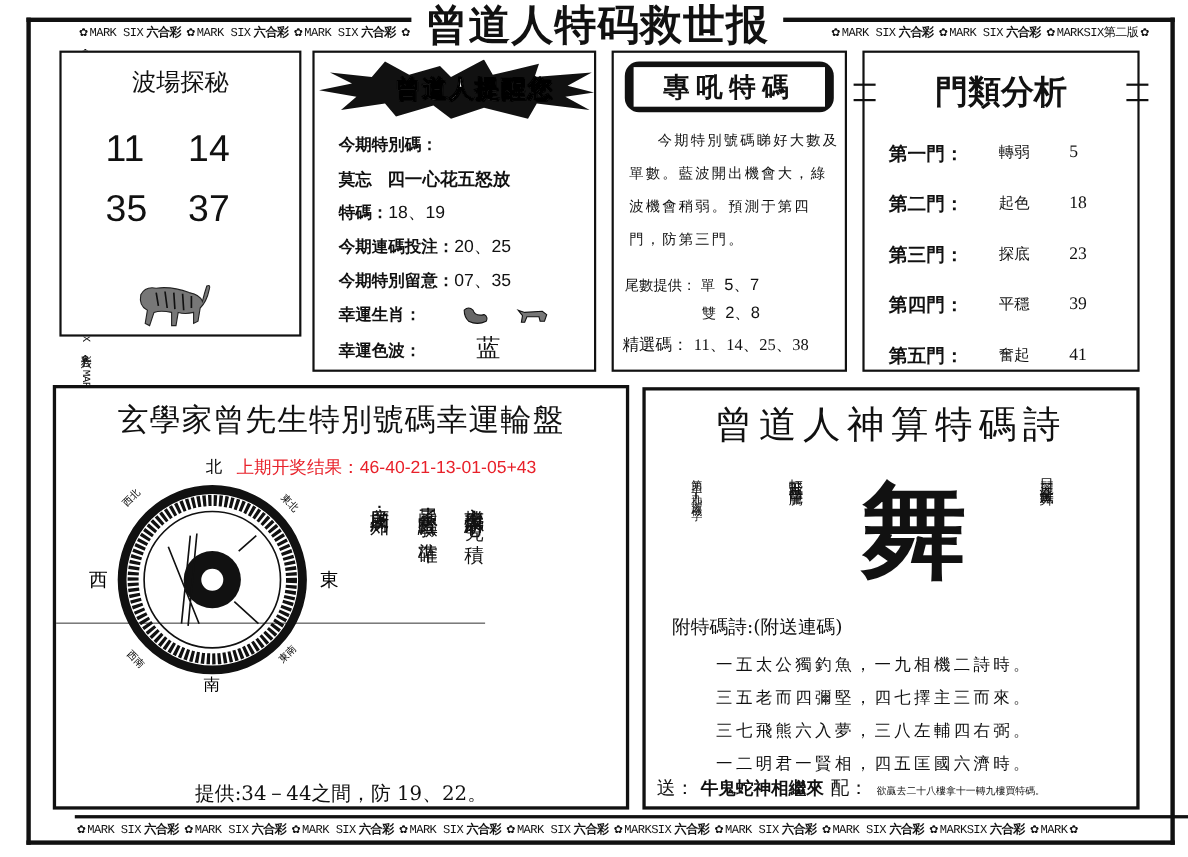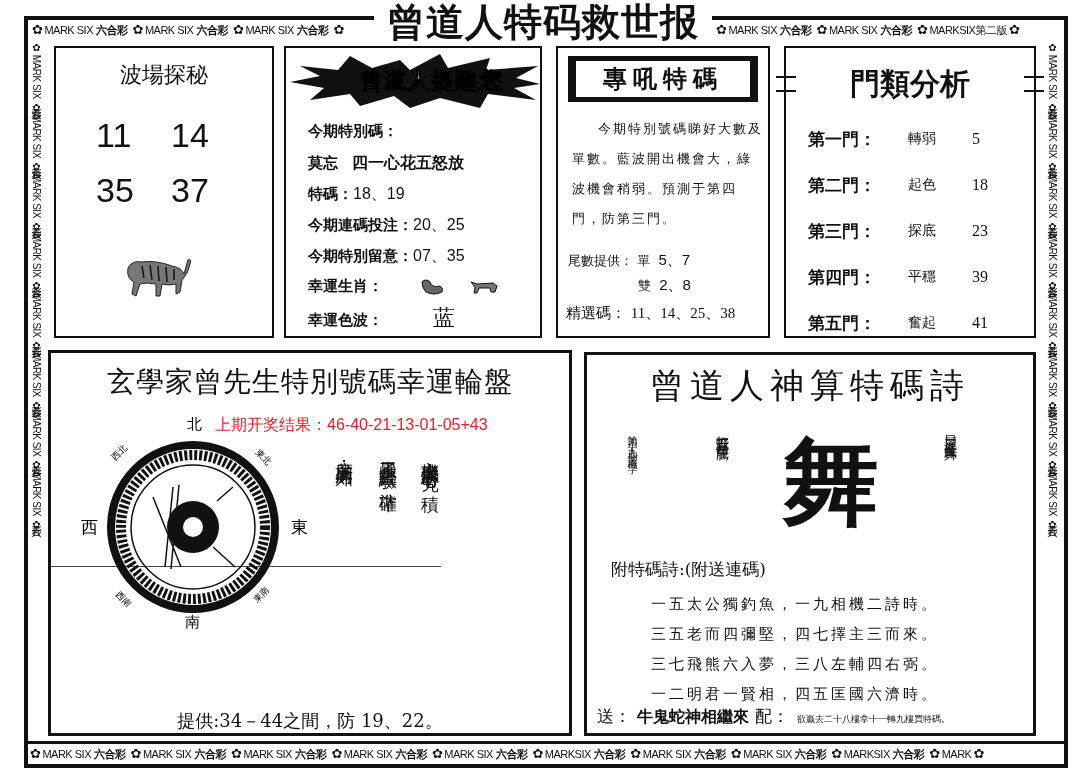--- a/index.html
+++ b/index.html
@@ -3,54 +3,54 @@
 <meta charset="utf-8">
 <style>
   * { box-sizing: border-box; margin: 0; padding: 0; }
   html, body { width: 1080px; height: 779px; background: #fff; overflow: hidden; }
   body { position: relative; font-family: "DejaVu Serif", "Liberation Serif", serif; color: #111; }
 
   .frame { position: absolute; left: 24px; top: 16px; width: 1044px; height: 752px; border: 4px solid #111; border-top: none; }
   .frame-top-l { position: absolute; left: 24px; top: 16px; width: 350px; height: 4px; background: #111; }
   .frame-top-r { position: absolute; left: 712px; top: 16px; width: 356px; height: 4px; background: #111; }
 
-  .strip { position: absolute; font-family: Liberation Sans, sans-serif; font-size: 11px; letter-spacing: -0.5px; white-space: nowrap; overflow: hidden; color: #111; }
+  .strip { position: absolute; font-family: Liberation Mono, monospace; font-size: 11px; letter-spacing: -0.5px; white-space: nowrap; overflow: hidden; color: #111; margin-left: 40px; }
   .strip .flower { font-size: 13px; margin: 0 2px; }
   .strip .cjk { font-weight: bold; font-size: 11px; margin: 0 3px; }
   .strip-top-l { left: 30px; top: 21px; width: 344px; height: 18px; line-height: 18px; }
   .strip-top-r { left: 714px; top: 21px; width: 350px; height: 18px; line-height: 18px; }
   .strip-bottom { left: 28px; top: 741px; width: 1036px; height: 20px; line-height: 20px; border-top: 3px solid #111; }
   .strip-v { writing-mode: vertical-rl; width: 16px; line-height: 16px; font-size: 10px; }
   .strip-left { left: 28px; top: 42px; height: 696px; }
   .strip-right { left: 1044px; top: 42px; height: 696px; }
 
   .masthead { position: absolute; left: 378px; top: 0px; width: 330px; height: 44px; text-align: center; font-size: 38px; font-weight: bold; letter-spacing: 1px; line-height: 44px; font-family: "DejaVu Serif", serif; }
 
   .box { position: absolute; border: 2px solid #111; background: #fff; }
 
   
-  .b1 { left: 54px; top: 46px; width: 220px; height: 292px; }
+  .b1 { left: 54px; top: 46px; width: 220px; height: 260px; }
   .b1 .title { position: absolute; top: 12px; width: 100%; text-align: center; font-size: 22px; }
   .b1 .nums { position: absolute; top: 68px; left: 40px; width: 150px; display: grid; grid-template-columns: 1fr 1fr; row-gap: 16px; font-family: "Liberation Sans", sans-serif; font-size: 34px; }
   .b1 .nums span { display: block; }
   .b1 .tiger { position: absolute; left: 66px; top: 206px; width: 74px; height: 48px; }
 
   
   .b2 { left: 284px; top: 46px; width: 258px; height: 292px; }
   .b2 .burst { position: absolute; left: 4px; top: 6px; width: 250px; height: 56px; }
   .b2 .burst-text { position: absolute; left: 36px; top: 18px; width: 220px; text-align: center; color: #fff; font-size: 22px; font-weight: bold; letter-spacing: 2px; -webkit-text-stroke: 1px #000; text-shadow: 1px 1px 0 #000, -1px -1px 0 #000; }
   .b2 .rows { position: absolute; left: 22px; top: 68px; right: 8px; font-size: 15px; font-weight: bold; }
   .b2 .row { height: 31px; line-height: 31px; white-space: nowrap; }
   .b2 .row .v { font-family: "Liberation Sans", sans-serif; font-weight: normal; font-size: 16px; }
   .b2 .row .big { font-size: 16px; margin-left: 14px; }
   .b2 .row .blue { font-size: 22px; font-weight: normal; margin-left: 50px; }
 
   
   .b3 { left: 556px; top: 46px; width: 214px; height: 292px; }
-  .b3 .head { position: absolute; left: 10px; top: 8px; width: 190px; height: 46px; background: #111; padding: 5px 8px; }
+  .b3 .head { position: absolute; left: 10px; top: 8px; width: 190px; height: 46px; background: #111; padding: 5px 8px; border-radius: 13px; }
   .b3 .head span { display: block; background: #fff; height: 36px; line-height: 36px; text-align: center; font-size: 24px; font-weight: bold; letter-spacing: 6px; }
   .b3 .para { position: absolute; left: 14px; top: 66px; width: 192px; font-size: 13px; line-height: 30px; letter-spacing: 2px; text-indent: 26px; }
   .b3 .tails { position: absolute; left: 10px; top: 200px; font-size: 13px; line-height: 24px; }
   .b3 .tails .v { font-family: Liberation Sans, sans-serif; font-size: 15px; }
   .b3 .pick { position: absolute; left: 8px; top: 256px; font-size: 15px; white-space: nowrap; }
   .b3 .pick .v { font-family: "Liberation Serif", serif; }
 
   
   .b4 { left: 784px; top: 46px; width: 252px; height: 292px; }
   .b4 .title { position: absolute; top: 16px; width: 100%; text-align: center; font-size: 30px; font-weight: bold; font-family: "DejaVu Sans", sans-serif; }

